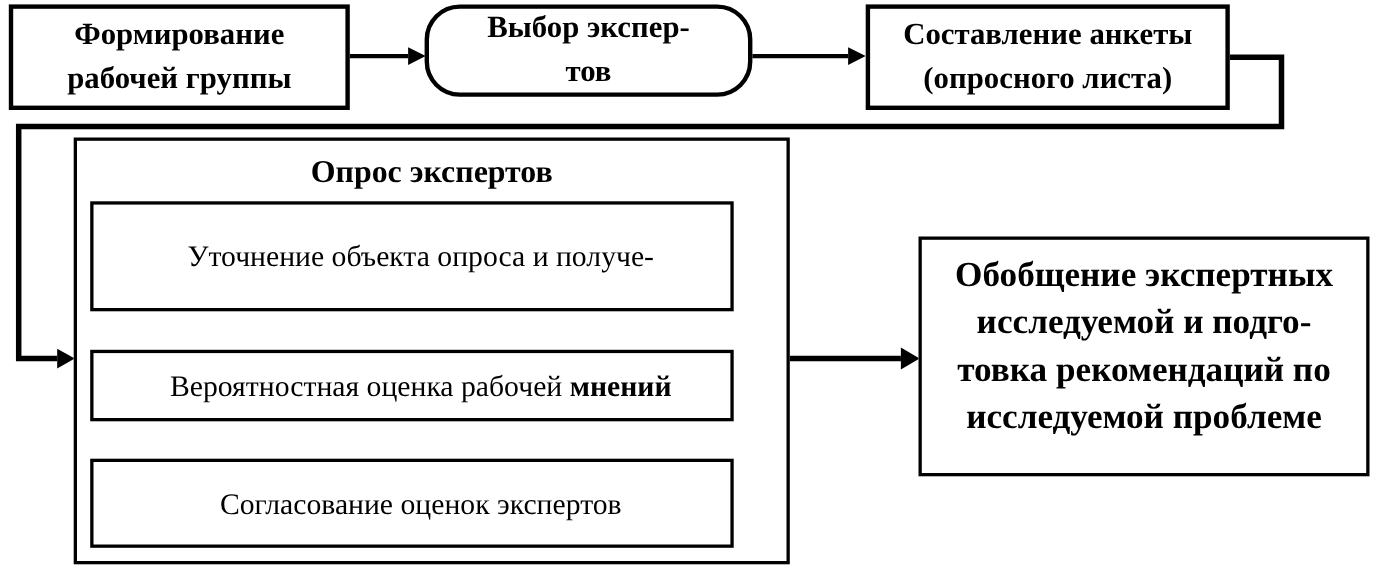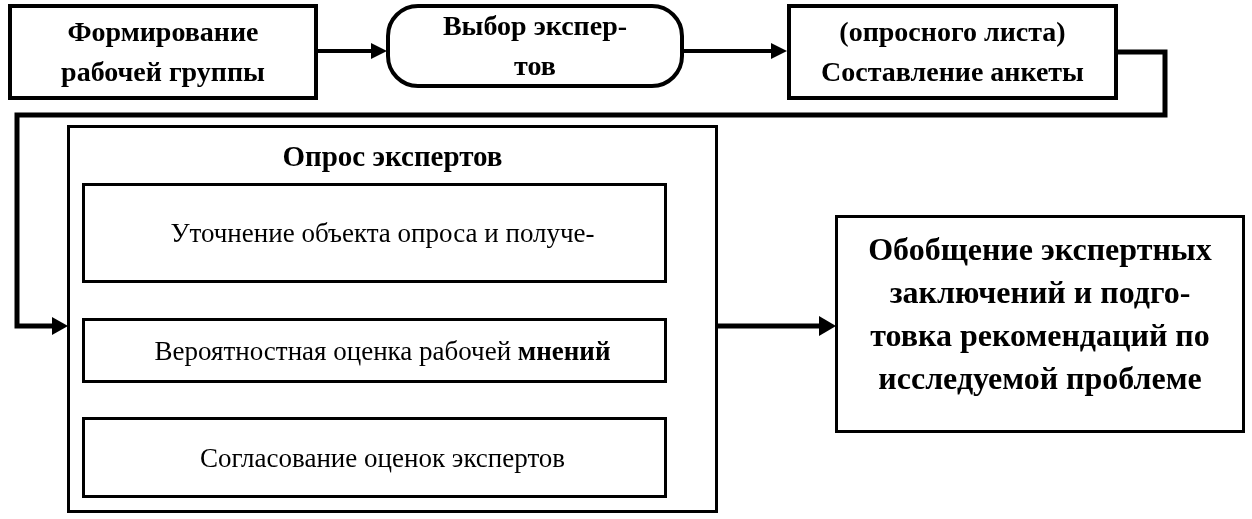--- a/index.html
+++ b/index.html
@@ -60,40 +60,40 @@
     <div class="ln">Формирование</div>
     <div class="ln">рабочей группы</div>
   </div>
 
   <div class="box top-box" style="left:386px;top:4px;width:298px;height:84px;border-radius:32px;">
     <div class="ln">Выбор экспер-</div>
     <div class="ln">тов</div>
   </div>
 
   <div class="box top-box" style="left:787px;top:4px;width:331px;height:96px;">
+    <div class="ln">Составление анкеты</div>
     <div class="ln">(опросного листа)</div>
-    <div class="ln">Составление анкеты</div>
   </div>
 
   <div class="group">
     <div class="group-title">Опрос экспертов</div>
 
     <div class="box inner-box" style="left:12px;top:55px;width:585px;height:100px;">
       <div class="ln">Уточнение объекта опроса и получе-</div>
     </div>
 
     <div class="box inner-box" style="left:12px;top:190px;width:585px;height:65px;">
       <div><span>Вероятностная оценка рабочей </span><span class="bold-part">мнений</span></div>
     </div>
 
     <div class="box inner-box" style="left:12px;top:289px;width:585px;height:81px;">
       <div class="ln">Согласование оценок экспертов</div>
     </div>
   </div>
 
   <div class="box result-box" style="left:835px;top:215px;width:410px;height:218px;">
     <div class="ln">Обобщение экспертных</div>
-    <div class="ln">заключений и подго-</div>
+    <div class="ln">исследуемой и подго-</div>
     <div class="ln">товка рекомендаций по</div>
     <div class="ln">исследуемой проблеме</div>
   </div>
 
 </div>
 
 </body></html>

